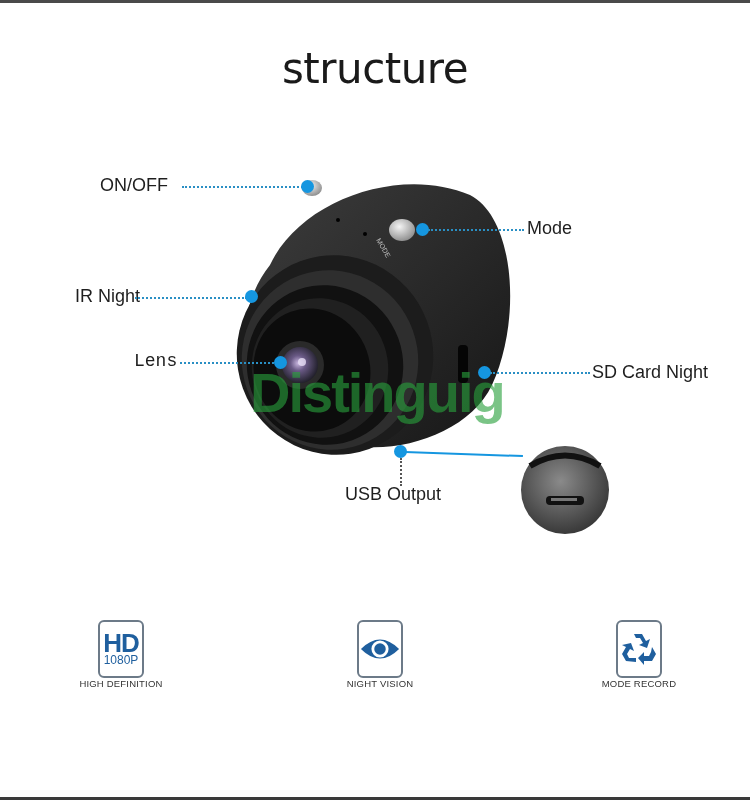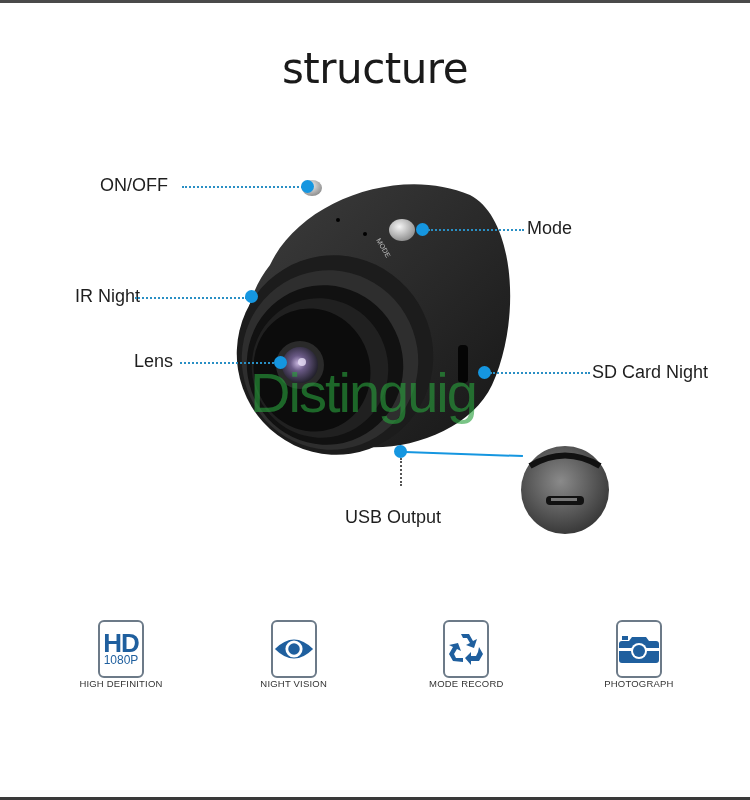--- a/index.html
+++ b/index.html
@@ -7,21 +7,21 @@
   .frame-top{position:absolute;left:0;top:0;width:750px;height:3px;background:#4a4a4a;}
   .frame-bot{position:absolute;left:0;bottom:0;width:750px;height:3px;background:#3a3a3a;}
   .title{position:absolute;left:0;top:44px;width:750px;text-align:center;font-family:"DejaVu Sans",sans-serif;font-size:42px;color:#1a1a1a;letter-spacing:-0.5px;}
   .lbl{position:absolute;font-size:18px;color:#1e1e1e;white-space:nowrap;}
   .dash{position:absolute;height:0;border-top:2px dotted #2a8fc4;}
   .vdash{position:absolute;width:0;border-left:2px dotted #555;}
   .dot{position:absolute;width:13px;height:13px;border-radius:50%;background:#1596e0;}
   .solid{position:absolute;height:2px;background:#1596e0;}
   
   .cam{position:absolute;left:230px;top:170px;width:285px;height:290px;}
-  .wm{position:absolute;left:250px;top:360px;font-size:56px;font-weight:normal;color:rgba(40,160,60,0.62);letter-spacing:-2px;font-family:"Liberation Sans",sans-serif;}
+  .wm{position:absolute;left:250px;top:360px;font-size:56px;font-weight:bold;color:rgba(40,160,60,0.62);letter-spacing:-2px;font-family:"Liberation Sans",sans-serif;}
   .inset{position:absolute;left:518px;top:440px;width:95px;height:95px;}
   
   .features{position:absolute;left:70px;top:620px;width:620px;display:flex;justify-content:space-between;}
   .feat{width:102px;display:flex;flex-direction:column;align-items:center;}
   .fbox{width:46px;height:58px;border:2px solid #6c7a88;border-radius:6px;display:flex;align-items:center;justify-content:center;box-sizing:border-box;background:#fff;}
   .flabel{font-size:9.5px;color:#333;letter-spacing:0.2px;white-space:nowrap;}
   .hd1{font-size:26px;font-weight:bold;color:#1f5f9e;line-height:22px;letter-spacing:-1px;}
   .hd2{font-size:12px;font-weight:normal;color:#1f5f9e;line-height:12px;}
 </style>
 </head>
@@ -91,32 +91,32 @@
 <div class="dot" style="left:301px;top:180px;"></div>
 
 <div class="dot" style="left:416px;top:223px;"></div>
 <div class="dash" style="left:428px;top:229px;width:96px;"></div>
 <div class="lbl" style="left:527px;top:218px;">Mode</div>
 
 <div class="lbl" style="left:57px;top:286px;margin-left:18px;">IR Night</div>
 <div class="dash" style="left:135px;top:297px;width:112px;"></div>
 <div class="dot" style="left:245px;top:290px;"></div>
 
-<div class="lbl" style="left:134px;top:351px;">Lens</div>
+<div class="lbl" style="left:134px;top:351px;font-family:Liberation Mono, monospace;">Lens</div>
 <div class="dash" style="left:180px;top:362px;width:98px;"></div>
 <div class="dot" style="left:274px;top:356px;"></div>
 
 <div class="dot" style="left:478px;top:366px;"></div>
 <div class="dash" style="left:490px;top:372px;width:100px;"></div>
 <div class="lbl" style="left:592px;top:362px;">SD Card Night</div>
 
 <div class="dot" style="left:394px;top:445px;"></div>
 <div class="solid" style="left:405px;top:451px;width:118px;transform:rotate(2deg);transform-origin:left;"></div>
 <div class="vdash" style="left:400px;top:458px;height:28px;"></div>
-<div class="lbl" style="left:345px;top:507px;">USB Output</div>
+<div class="lbl" style="left:345px;top:484px;">USB Output</div>
 
 <div class="features">
   <div class="feat">
     <div class="fbox">
       <div style="text-align:center;">
         <div class="hd1">HD</div>
         <div class="hd2">1080P</div>
       </div>
     </div>
     <div class="flabel">HIGH DEFINITION</div>
@@ -139,27 +139,15 @@
     <div class="fbox">
       <svg width="38" height="36" viewBox="0 0 38 36">
         <path d="M14,3 L22,3 L26,10 L30,8 L27,17 L19,14 L23,12 L20,7 L16,7 Z" fill="#1f5f9e"></path>
         <path d="M32,19 L36,26 L32,33 L24,33 L24,37 L18,30 L24,24 L24,28 L29,28 L31,24 Z" fill="#1f5f9e" transform="translate(0,-3)"></path>
         <path d="M6,30 L2,23 L6,16 L2,14 L11,12 L14,20 L10,18 L7,23 L9,27 L16,27 L16,31 Z" fill="#1f5f9e"></path>
       </svg>
     </div>
     <div class="flabel">MODE RECORD</div>
   </div>
 
-  <div class="feat">
-    <div class="fbox">
-      <svg width="42" height="30" viewBox="0 0 42 30">
-        <rect x="4" y="2" width="6" height="4" fill="#1f5f9e"></rect>
-        <path d="M14,3 H28 L31,7 H38 Q41,7 41,10 V26 Q41,29 38,29 H4 Q1,29 1,26 V10 Q1,7 4,7 H11 Z" fill="#1f5f9e"></path>
-        <rect x="1" y="14" width="40" height="3" fill="#fff"></rect>
-        <circle cx="21" cy="17" r="8" fill="#fff"></circle>
-        <circle cx="21" cy="17" r="6" fill="#1f5f9e"></circle>
-      </svg>
-    </div>
-    <div class="flabel">PHOTOGRAPH</div>
-  </div>
 </div>
 
 <div class="frame-bot"></div>
 
 </body></html>

